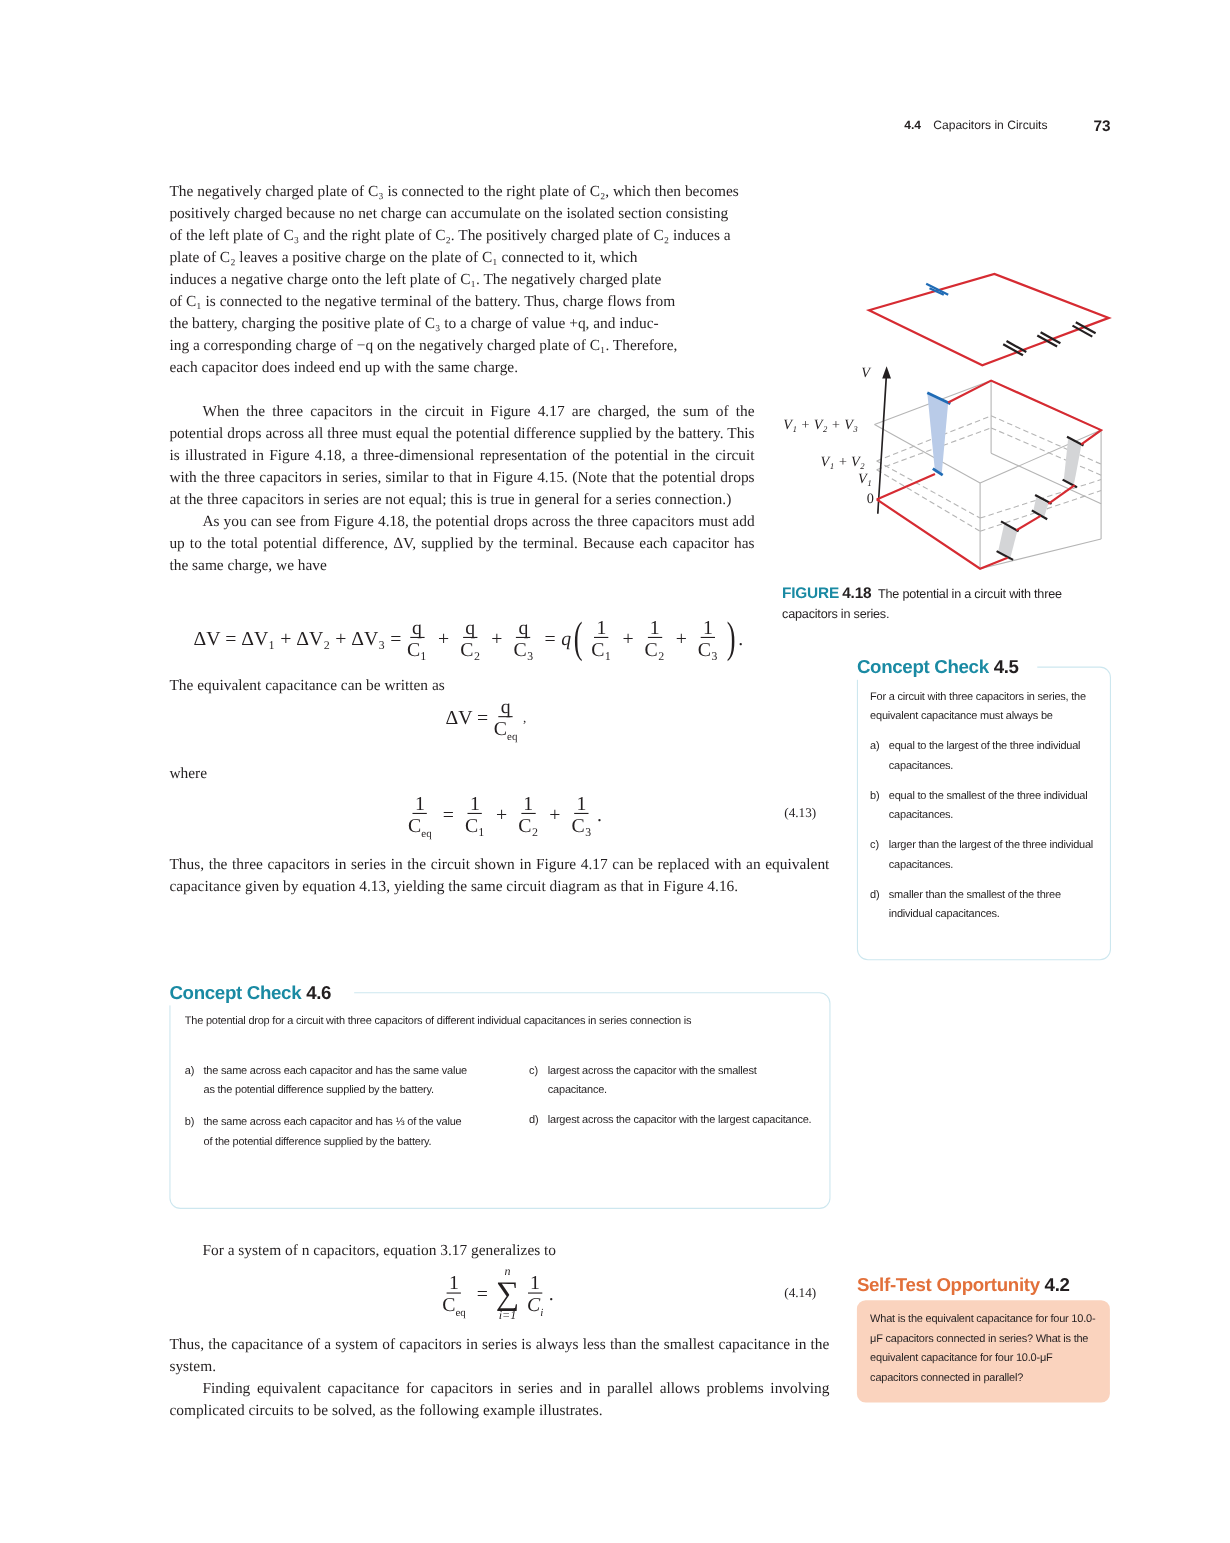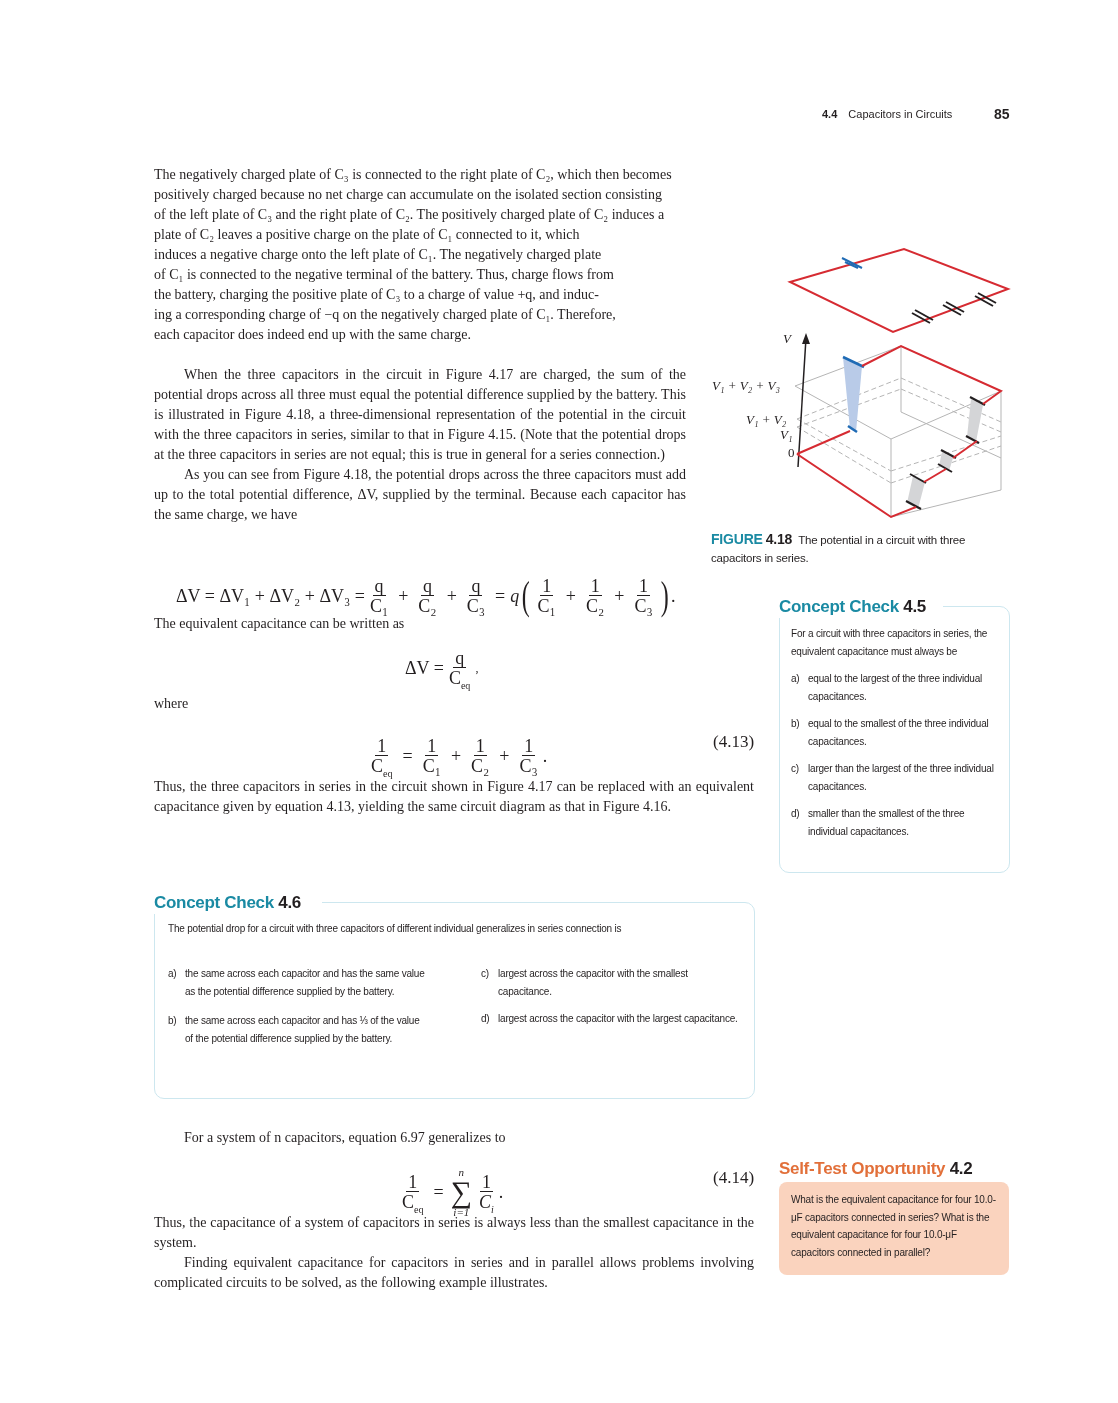--- a/index.html
+++ b/index.html
@@ -11,27 +11,27 @@
   
   .running-head { position: absolute; top: 108px; left: 822px; font-size: 11px; }
   .running-head .sec { font-weight: bold; margin-right: 8px; }
   .page-num { position: absolute; top: 106px; left: 994px; font-size: 14px; font-weight: bold; }
 
   .p { margin: 0; }
   .indent { text-indent: 30px; }
   sub { font-size: 10px; line-height: 0; }
 
   
-  .eq { position: absolute; font-family: "Liberation Serif", "DejaVu Serif", serif; font-size: 18px; display: flex; align-items: center; margin-top: 16px; }
+  .eq { position: absolute; font-family: "Liberation Serif", "DejaVu Serif", serif; font-size: 18px; display: flex; align-items: center; }
   .frac { display: inline-flex; flex-direction: column; align-items: center; margin: 0 3px; vertical-align: middle; }
   .frac .num { border-bottom: 1px solid #231f20; padding: 0 2px; line-height: 18px; }
   .frac .den { line-height: 20px; padding: 0 2px; }
   .op { margin: 0 5px; }
   .bigparen { font-size: 40px; line-height: 40px; font-weight: 200; transform: scaleX(0.6); display: inline-block; }
-  .eqnum { position: absolute; font-family: "Liberation Serif", serif; font-size: 17px; }
+  .eqnum { position: absolute; font-family: "Liberation Serif", serif; font-size: 12px; }
   .sum { display: inline-flex; flex-direction: column; align-items: center; margin: 0 2px; }
   .sum .sig { font-size: 30px; line-height: 28px; }
   .sum .lim { font-size: 11px; font-style: italic; line-height: 12px; }
 
   
   .cc-title { position: absolute; font-family: "Liberation Sans", sans-serif; font-weight: bold; font-size: 17px; color: #1a8aa3; letter-spacing: -0.3px; }
   .cc-title .num { color: #231f20; }
   .cc-box { position: absolute; border: 1.5px solid #cde7ef; border-radius: 10px; }
   .cc-text { font-family: "Liberation Sans", sans-serif; font-size: 10px; line-height: 17.5px; color: #231f20; letter-spacing: -0.2px; }
   .opt { display: flex; }
@@ -45,21 +45,21 @@
   .fig-caption .fn { color: #231f20; font-weight: bold; font-size: 14px; margin-right: 6px; }
   .axis-lbl { position: absolute; font-family: "Liberation Serif", serif; font-size: 13px; font-style: italic; color: #231f20; white-space: nowrap; }
 </style>
 </head>
 <body>
 
 <div class="running-head sans">
   <span class="sec">4.4</span>
   <span>Capacitors in Circuits</span>
 </div>
-<div class="page-num sans">85</div>
+<div class="page-num sans">73</div>
 
 <div class="abs body-text" style="left:154px; top:165px; width:600px;">
   <div class="p" style="width:600px;">The negatively charged plate of C₃ is connected to the right plate of C₂, which then becomes</div>
   <div class="p" style="width:600px;">positively charged because no net charge can accumulate on the isolated section consisting</div>
   <div class="p" style="width:600px;">of the left plate of C₃ and the right plate of C₂. The positively charged plate of C₂ induces a</div>
   <div class="p" style="width:533px;">plate of C₂ leaves a positive charge on the plate of C₁ connected to it, which</div>
   <div class="p" style="width:533px;">induces a negative charge onto the left plate of C₁. The negatively charged plate</div>
   <div class="p" style="width:533px;">of C₁ is connected to the negative terminal of the battery. Thus, charge flows from</div>
   <div class="p" style="width:533px;">the battery, charging the positive plate of C₃ to a charge of value +q, and induc-</div>
   <div class="p" style="width:533px;">ing a corresponding charge of −q on the negatively charged plate of C₁. Therefore,</div>
@@ -241,21 +241,21 @@
       <span>smaller than the smallest of the three individual capacitances.</span>
     </div>
 </div>
 
 <div class="cc-box" style="left:154px; top:902px; width:599px; height:195px;"></div>
 <div class="abs" style="left:150px; top:892px; width:172px; height:22px; background:#fff;"></div>
 <div class="cc-title" style="left:154px; top:893px;">
   <span>Concept Check</span>
   <span class="num">4.6</span>
 </div>
-<div class="abs cc-text" style="left:168px; top:920px; width:570px;">The potential drop for a circuit with three capacitors of different individual generalizes in series connection is</div>
+<div class="abs cc-text" style="left:168px; top:920px; width:570px;">The potential drop for a circuit with three capacitors of different individual capacitances in series connection is</div>
 <div class="abs cc-text" style="left:168px; top:965px; width:260px;">
   <div class="opt" style="margin-bottom:12px;">
       <span class="lbl">a)</span>
       <span>the same across each capacitor and has the same value as the potential difference supplied by the battery.</span>
     </div>
   <div class="opt">
       <span class="lbl">b)</span>
       <span>the same across each capacitor and has ⅓ of the value of the potential difference supplied by the battery.</span>
     </div>
 </div>
@@ -264,21 +264,21 @@
       <span class="lbl">c)</span>
       <span>largest across the capacitor with the smallest capacitance.</span>
     </div>
   <div class="opt">
       <span class="lbl">d)</span>
       <span>largest across the capacitor with the largest capacitance.</span>
     </div>
 </div>
 
 <div class="abs body-text" style="left:154px; top:1128px; width:600px;">
-  <p class="p indent">For a system of n capacitors, equation 6.97 generalizes to</p>
+  <p class="p indent">For a system of n capacitors, equation 3.17 generalizes to</p>
 </div>
 
 <div class="eq" style="left:397px; top:1150px;">
   <span class="frac">
       <span class="num">1</span>
       <span class="den"><span>C</span><sub>eq</sub></span>
     </span>
   <span class="op">=</span>
   <span class="sum">
     <span class="lim">n</span>

